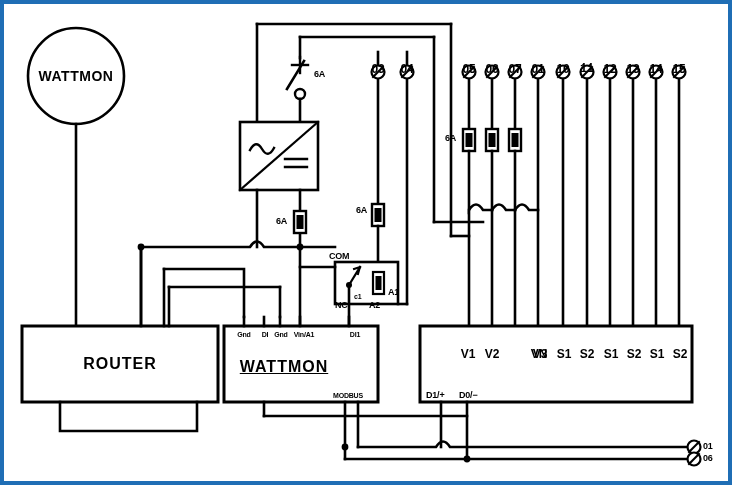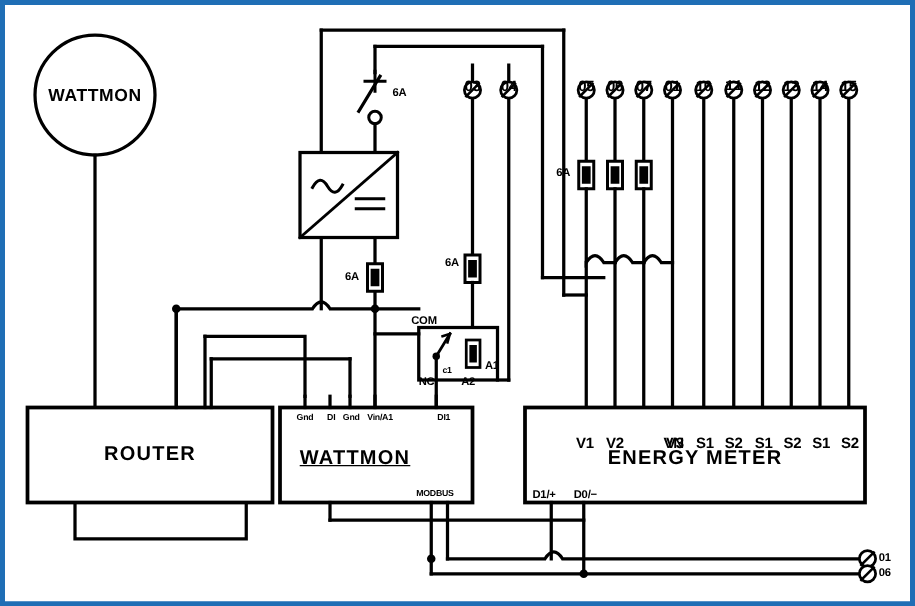--- a/index.html
+++ b/index.html
@@ -219,21 +219,20 @@
       <circle cx="463" cy="455" r="3.4" fill="#000000" stroke="none"></circle>
     </g>
   </svg>
 
   <div class="lbl t-net ctr" style="left:72px;top:65px;">WATTMON</div>
 
   <div class="lbl t-box ctr" style="left:116px;top:352px;">ROUTER</div>
 
   <div class="lbl t-box ctr" style="left:280px;top:355px;text-decoration:underline;">WATTMON</div>
 
-  <div class="lbl t-box ctr" style="left:552px;top:355px;">ENERGY  METER</div>
 
   <div class="lbl t-tiny" style="left:329px;top:388px;">MODBUS</div>
 
   <div class="lbl t-small" style="left:310px;top:66px;">6A</div>
   <div class="lbl t-fuse" style="left:272px;top:213px;">6A</div>
   <div class="lbl t-fuse" style="left:352px;top:202px;">6A</div>
   <div class="lbl t-fuse" style="left:441px;top:130px;">6A</div>
 
   <div class="lbl t-small" style="left:325px;top:248px;">COM</div>
   <div class="lbl t-small" style="left:384px;top:248px;margin-top:36px;">A1</div>

